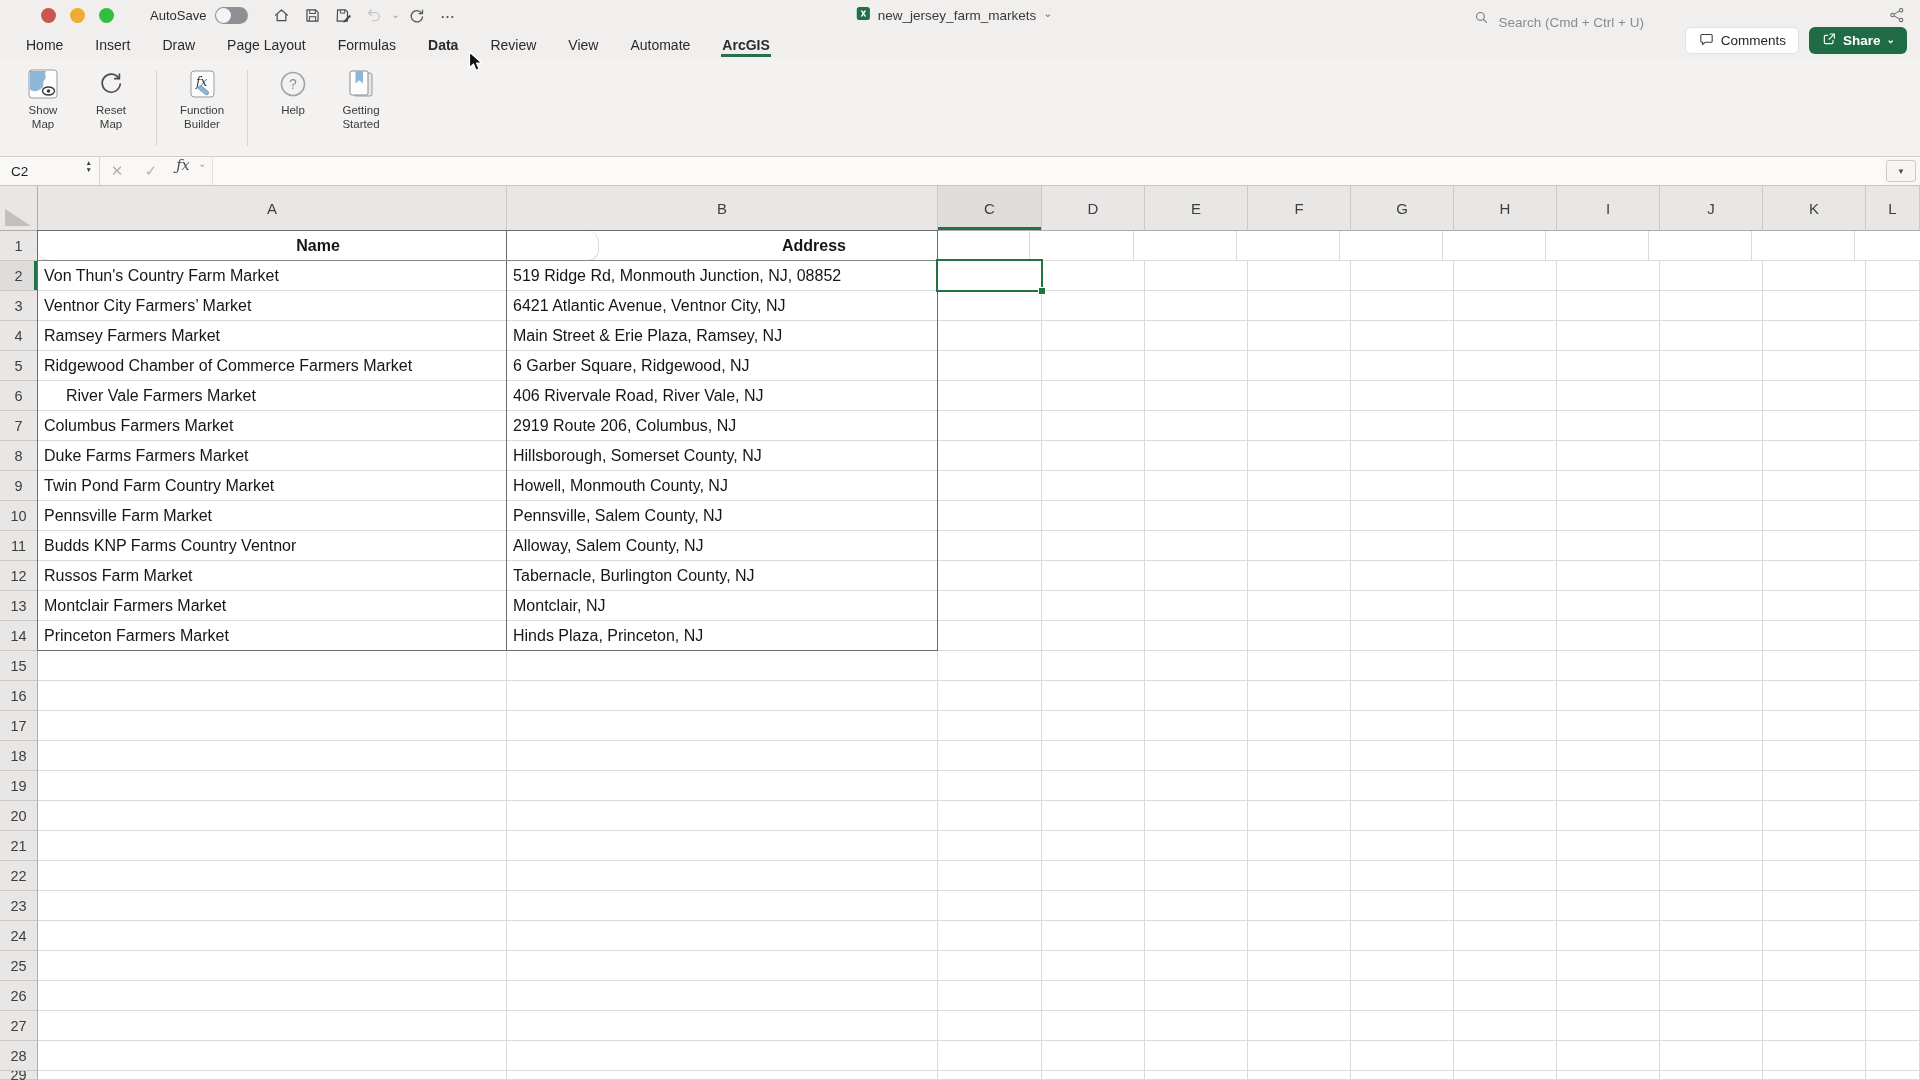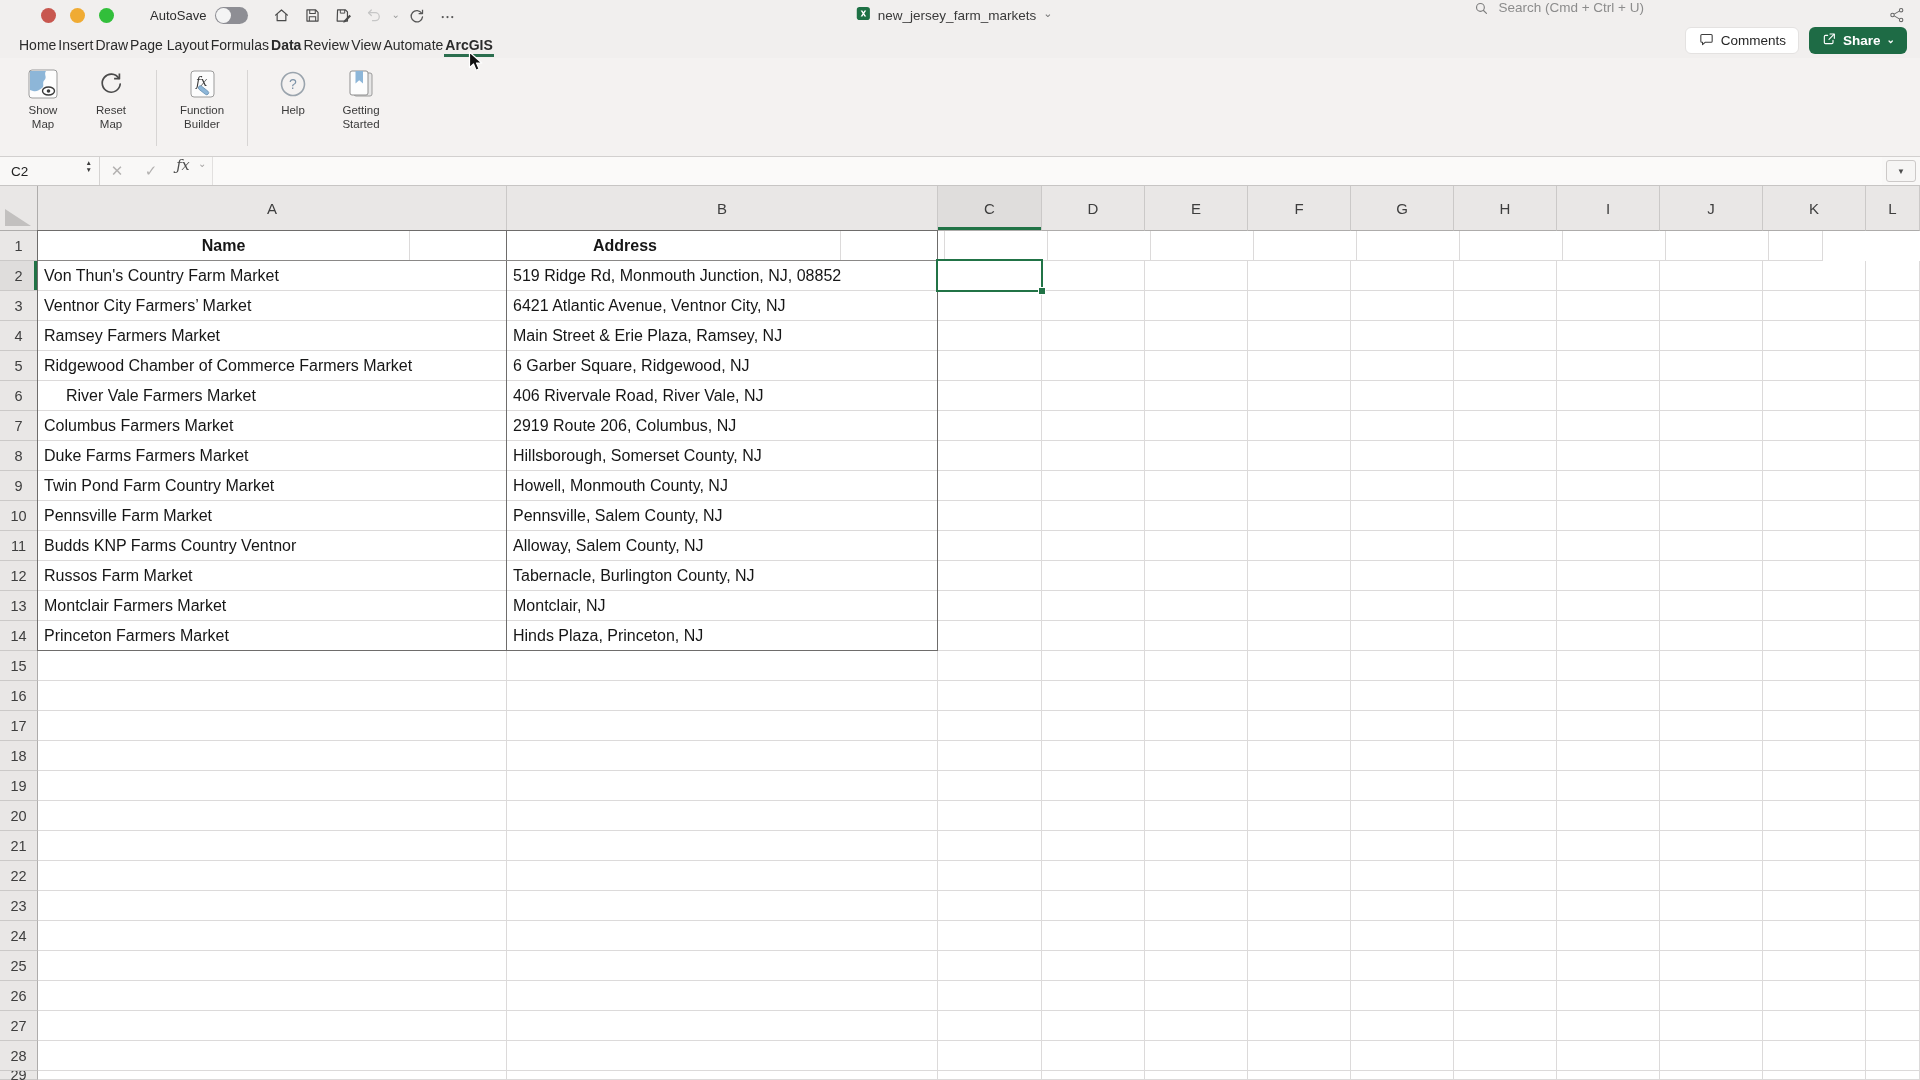--- a/index.html
+++ b/index.html
@@ -15,26 +15,26 @@
   .autosave-label { font-size:13px; color:#2d2d2d; }
   .toggle { width:33px; height:17px; border-radius:9px; background:#8e8e94; position:relative; }
   .toggle .knob { position:absolute; left:1px; top:1px; width:15px; height:15px; border-radius:50%; background:#f4f4f4; }
   .tb-icons { display:flex; align-items:center; gap:9px; margin-left:22px; }
   .tb-icon { width:22px; height:22px; display:flex; align-items:center; justify-content:center; }
   .tb-chevron { font-size:10px; color:#9a9a9a; margin:0 -3px; transform:translateY(-1px); }
   .doc-title { position:absolute; left:50%; top:0; height:30px; transform:translateX(-53%);
                display:flex; align-items:center; gap:7px; }
   .doc-title .name { font-size:13.5px; color:#3a3a3a; }
   .doc-title .chev { font-size:11px; color:#777; transform:translateY(-2px); }
-  .search { position:absolute; right:276px; top:0; height:30px; display:flex; align-items:flex-start; gap:8px; }
+  .search { position:absolute; right:276px; top:0; height:30px; display:flex; align-items:flex-end; gap:8px; }
   .search .ph { font-size:13.5px; color:#8c8c8c; }
   .presence { position:absolute; right:14px; top:6px; }
 
   #tabrow { height:28px; background:#f1efee; display:flex; align-items:center; position:relative; }
-  .tabs { display:flex; align-items:center; margin-left:18px; }
+  .tabs { display:flex; align-items:center; gap:30px; margin-left:25px; }
   .tab { font-size:14px; color:#2b2b2b; padding:4px 1px 3px; cursor:default; white-space:nowrap; }
   .tab.emph { font-weight:700; }
   .tab.active { font-weight:600; border-bottom:3px solid #2b6e4e; padding-bottom:1px; margin-bottom:-1px; }
   .tr-right { position:absolute; right:13px; top:-3px; display:flex; gap:10px; align-items:center; }
   .pill { height:27px; border-radius:6px; display:flex; align-items:center; gap:6px; padding:0 12px; font-size:13.5px; }
   .pill.comments { background:#fff; color:#262626; border:1px solid #e4e2e1; }
   .pill.share { background:#1e6b45; color:#fff; font-weight:600; }
   .pill.share .chev { font-size:10px; transform:translateY(-1px); }
 
   #ribbon { height:99px; background:#f4f2f1; border-bottom:1px solid #d2d0cf; display:flex; align-items:flex-start; padding:10px 0 0 12px; }
@@ -308,21 +308,21 @@
       <div class="gcol" style="width: 103px;">G</div>
       <div class="gcol" style="width: 103px;">H</div>
       <div class="gcol" style="width: 103px;">I</div>
       <div class="gcol" style="width: 103px;">J</div>
       <div class="gcol" style="width: 103px;">K</div>
       <div class="gcol" style="width: 54px;">L</div>
     </div>
   <div id="gbody">
       <div class="grow">
         <div class="gr">1</div>
-        <div class="gcell th" style="width: 372px;">Name</div>
+        <div class="gcell th" style="width: 561px; border-radius: 11px;">Name</div>
         <div class="gcell th" style="width: 431px;">Address</div>
         <div class="gcell" style="width: 104px;"></div>
         <div class="gcell" style="width: 103px;"></div>
         <div class="gcell" style="width: 103px;"></div>
         <div class="gcell" style="width: 103px;"></div>
         <div class="gcell" style="width: 103px;"></div>
         <div class="gcell" style="width: 103px;"></div>
         <div class="gcell" style="width: 103px;"></div>
         <div class="gcell" style="width: 103px;"></div>
         <div class="gcell" style="width: 103px;"></div>

